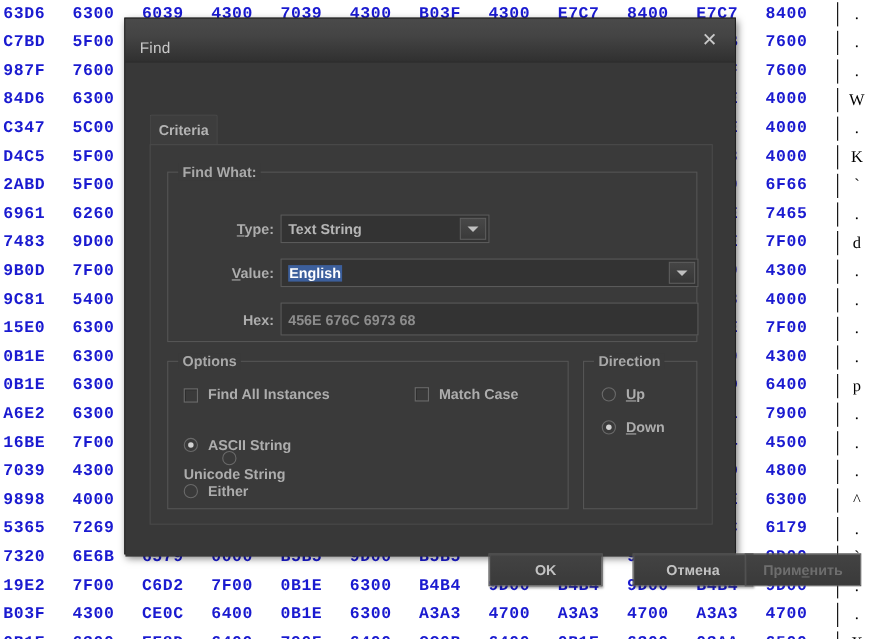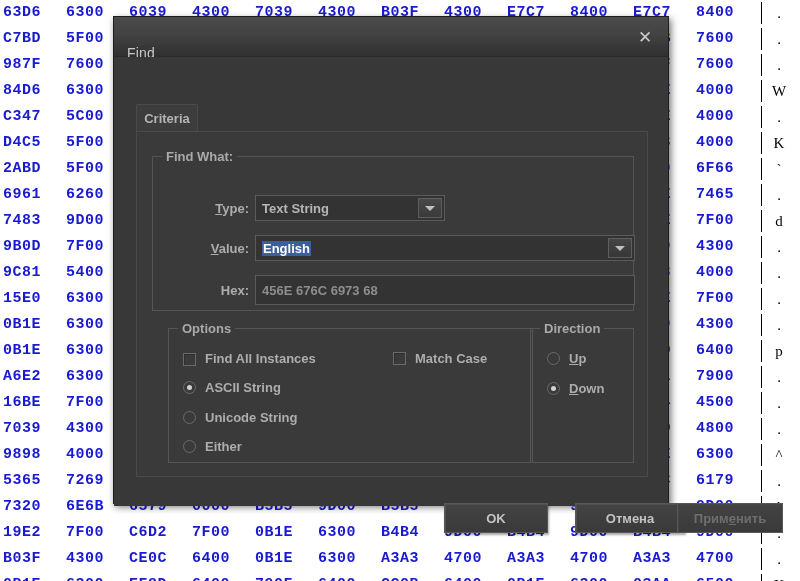--- a/index.html
+++ b/index.html
@@ -43,21 +43,21 @@
     box-sizing:border-box;
     color:#b9b9b9;
     font-size:13px;
   }
   #titlebar{
     position:relative;height:39px;
     background:linear-gradient(to bottom,#4a4a4a 0%,#444444 40%,#3a3a3a 70%,#303030 100%);
     border-bottom:1px solid #2a2a2a;
   }
   #title-text{
-    position:absolute;left:13px;top:28px;
+    position:absolute;left:13px;top:18px;
     font-size:14px;color:#c9c9c9;
     letter-spacing:.2px;
   }
   #close-btn{
     position:absolute;right:10px;top:9px;width:26px;height:22px;
     display:flex;align-items:center;justify-content:center;
     color:#c8c8c8;font-size:17px;line-height:1;cursor:default;
     font-family:"DejaVu Sans",sans-serif;
   }
 
@@ -85,21 +85,21 @@
     border:1px solid #555;
     box-sizing:border-box;
   }
   .grouptitle{
     position:absolute;top:-8px;left:9px;
     background:#3a3a3a;padding:0 4px;
     font-size:13px;color:#a9a9a9;
   }
 
   #grp-findwhat{left:15px;top:24px;width:482px;height:155px;}
-  #grp-options{left:15px;top:196px;width:365px;height:135px;margin-left:16px;}
+  #grp-options{left:15px;top:196px;width:365px;height:135px;}
   #grp-direction{left:393px;top:196px;width:104px;height:135px;}
   #grp-options .grouptitle,#grp-direction .grouptitle{background:#3a3a3a;}
 
   .fieldlabel{
     position:absolute;font-size:13px;color:#adadad;text-align:right;
   }
   .mn{text-decoration:underline;}
 
   
   .textfield{
@@ -230,26 +230,26 @@
         <div class="optrow" style="left:14px;top:22px;align-items:flex-end;">
           <span class="chk"></span>
           <span>Find All Instances</span>
         </div>
 
         <div class="optrow" style="left:224px;top:22px;">
           <span class="chk"></span>
           <span>Match Case</span>
         </div>
 
-        <div class="optrow" style="left:14px;top:51px;">
+        <div class="optrow" style="left:14px;top:68px;">
           <span class="rad on"></span>
           <span>ASCII String</span>
         </div>
 
-        <div class="optrow" style="left:14px;top:81px;">
+        <div class="optrow" style="left:14px;top:81px;flex-direction:column;">
           <span class="rad"></span>
           <span>Unicode String</span>
         </div>
 
         <div class="optrow" style="left:14px;top:110px;text-align:center;">
           <span class="rad"></span>
           <span>Either</span>
         </div>
       </div>
 

